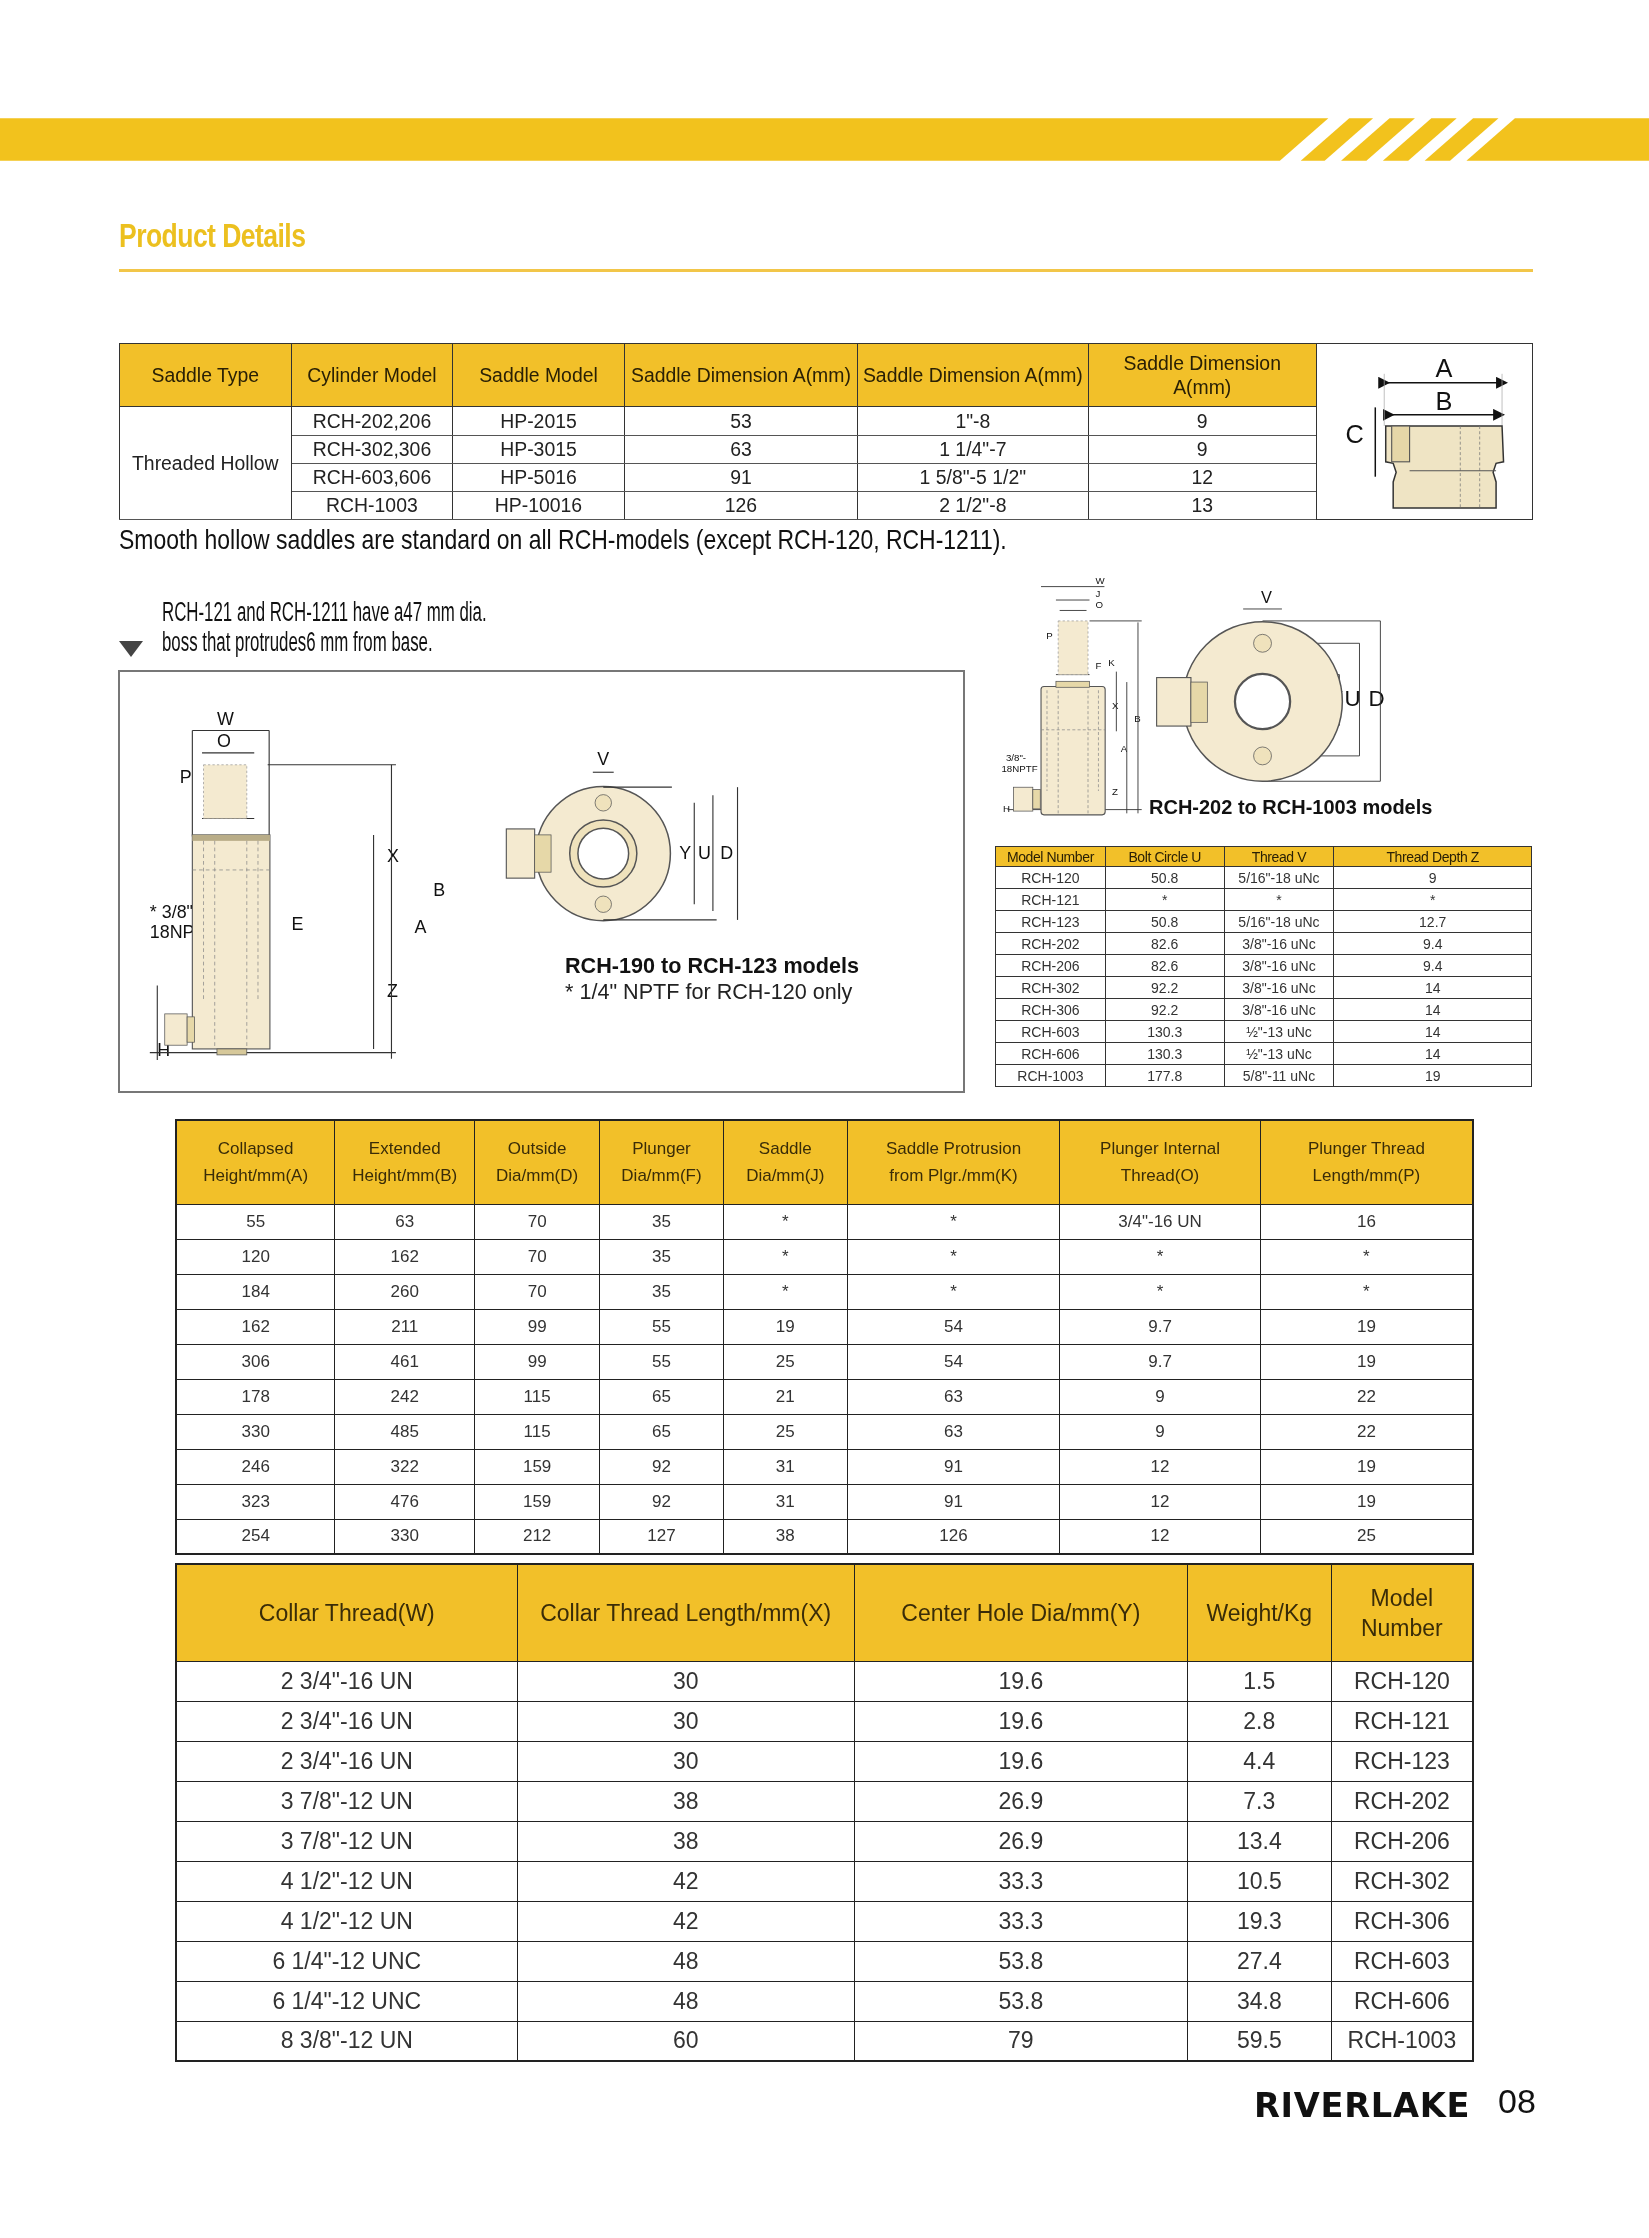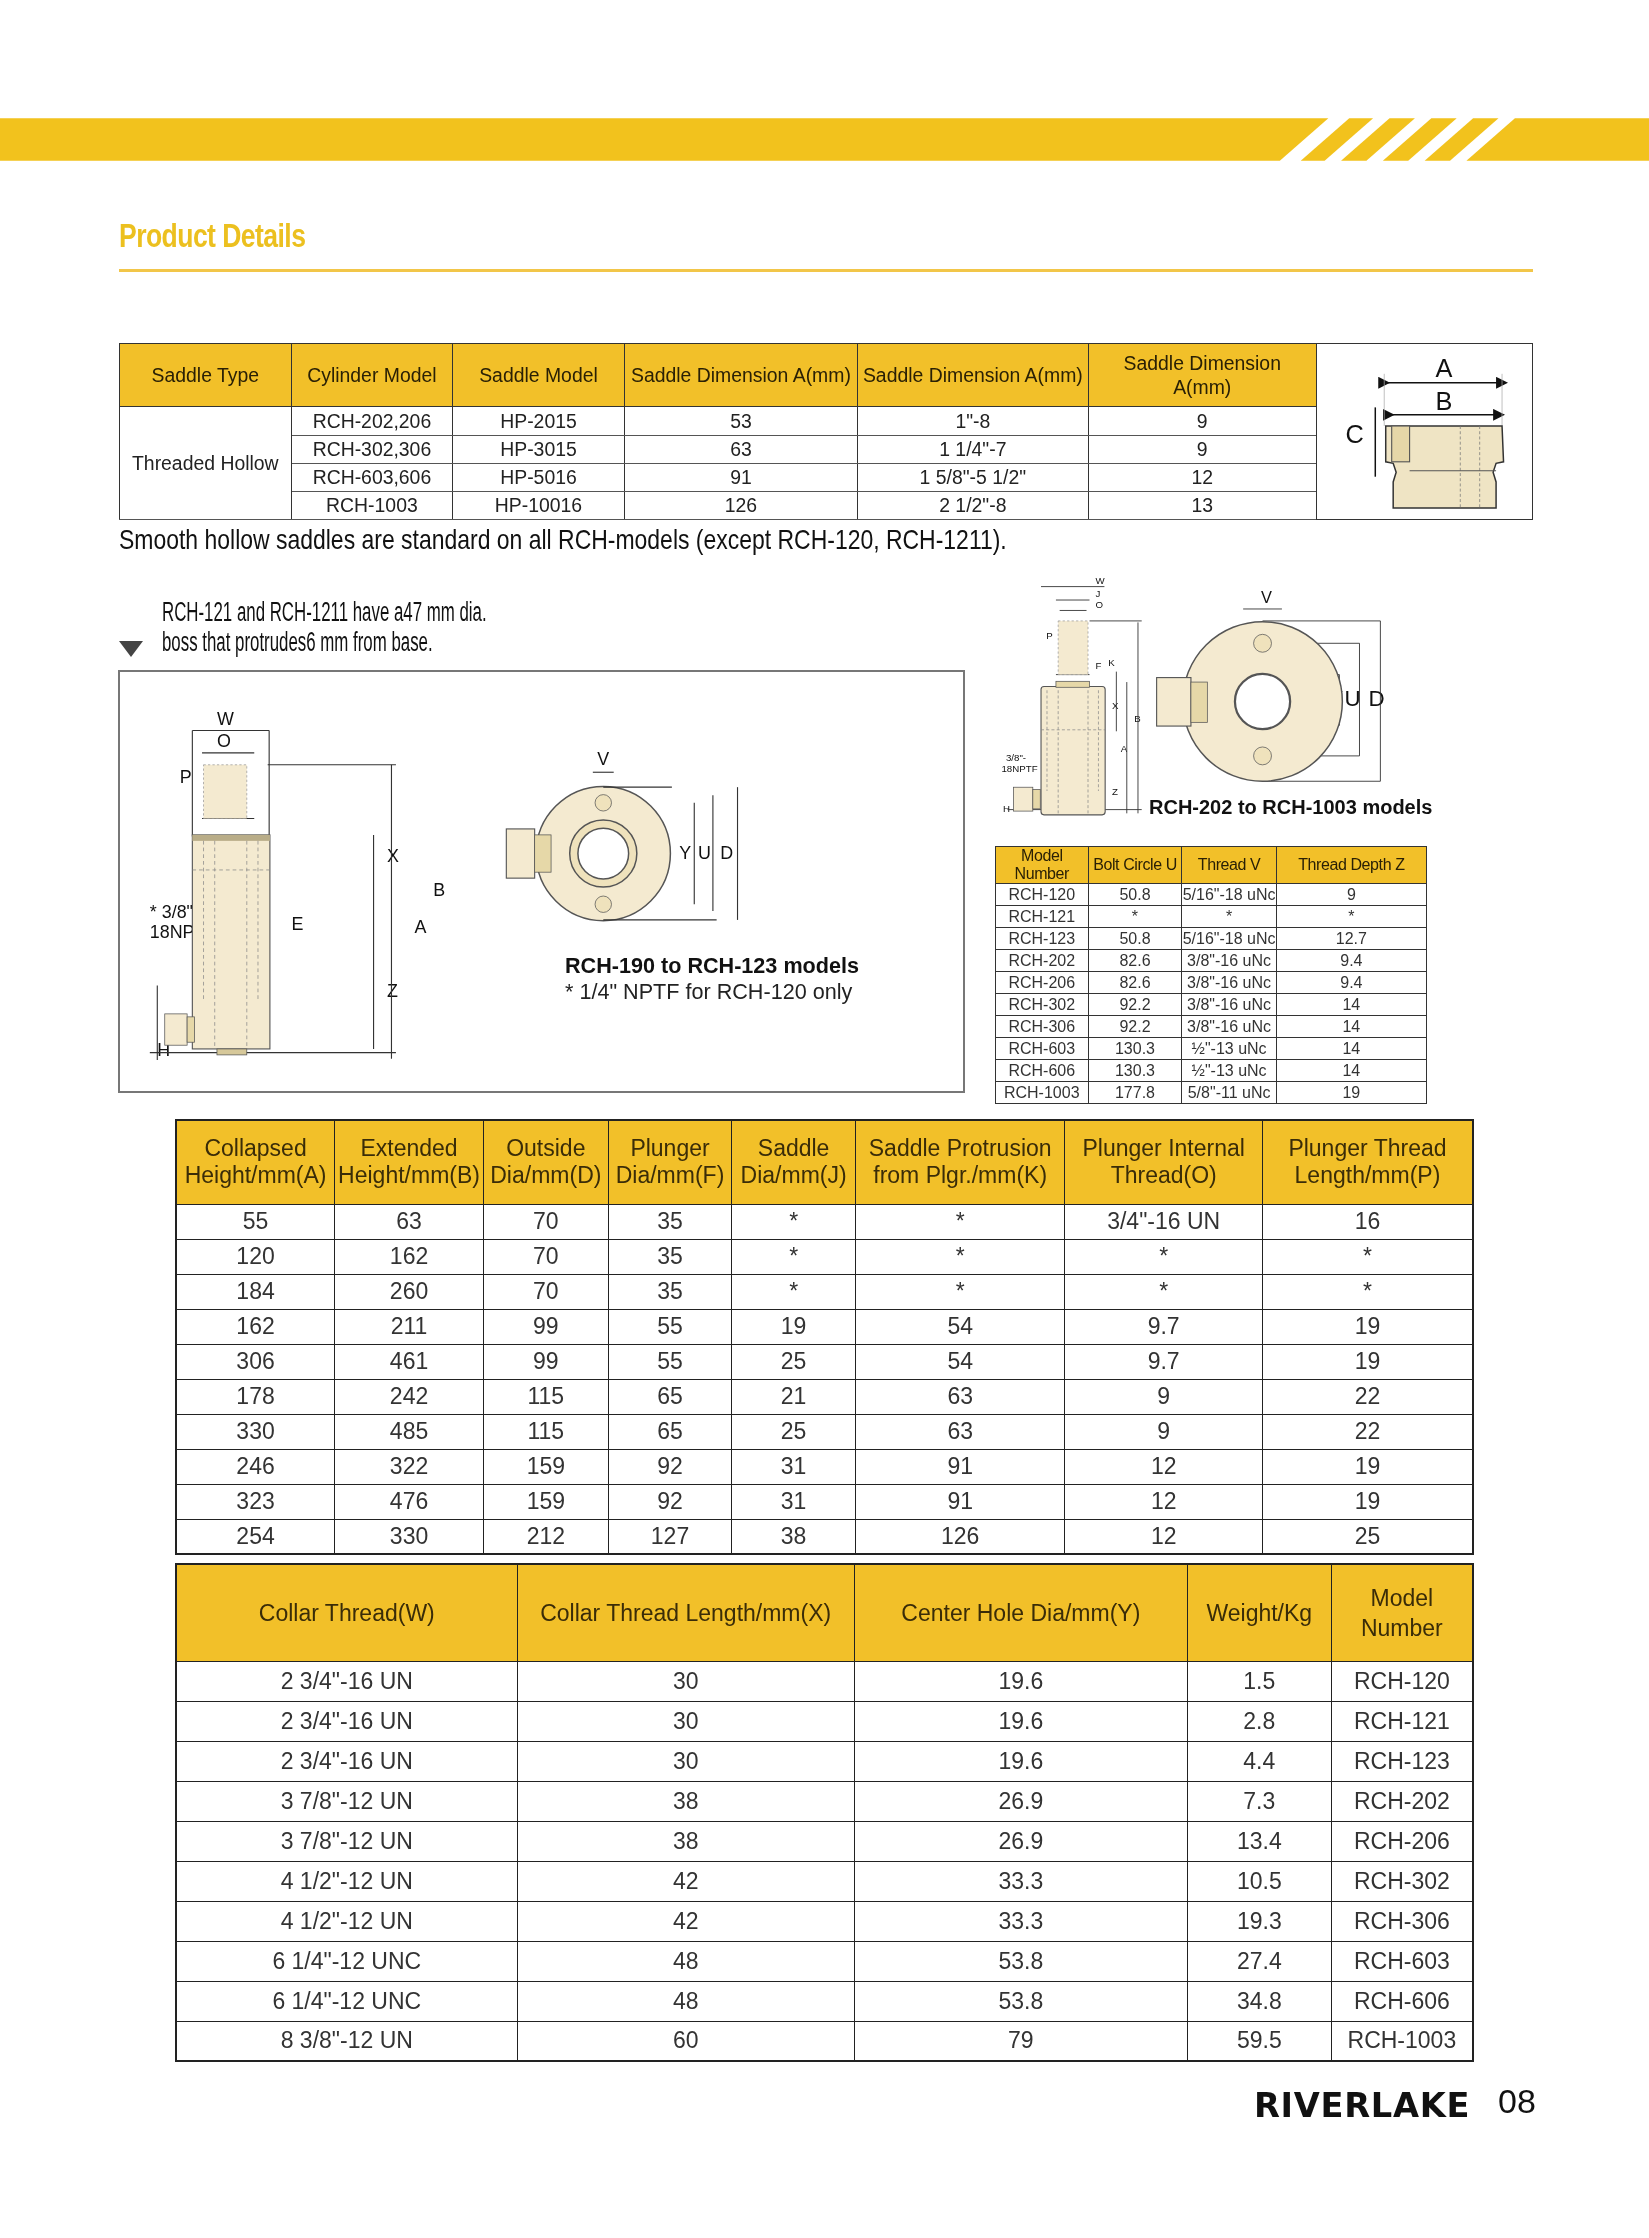--- a/index.html
+++ b/index.html
@@ -33,26 +33,26 @@
   .sub2 .tri { border-left: 12.7px solid transparent; border-right: 12.7px solid transparent; border-top: 16.4px solid #444; margin-top: 10.4px; margin-right: 19.4px; }
   .sub2 .txt { font-size: 27px; line-height: 30px; color: #111; white-space: nowrap; }
 
   .diagram-box { position: absolute; left: 118px; top: 670px; width: 847px; height: 423px; border: 2.2px solid #777; background: #fff; }
   .diagram-right { position: absolute; left: 1000px; top: 567px; width: 537px; height: 276px; }
 
   .caption-bold { position: absolute; font-weight: bold; font-size: 21.6px; color: #111; white-space: nowrap; }
   .caption-norm { position: absolute; font-size: 21.6px; color: #222; white-space: nowrap; }
 
   
-  .t-thread { left: 995px; top: 846px; width: 432px; font-size: 16px; border: 1.5px solid #333; padding-left: 15px; }
+  .t-thread { left: 995px; top: 846px; width: 537px; font-size: 14px; border: 1.5px solid #333; padding-left: 15px; }
   .t-thread th { background: #f2c029; border: 1.1px solid #333; height: 20px; color: #2a2005; letter-spacing: -0.4px; }
   .t-thread td { border: 1.1px solid #333; height: 22px; color: #333; }
 
   
-  .t-spec1 { left: 175px; top: 1119px; width: 1299px; font-size: 23px; border: 2.2px solid #222; }
+  .t-spec1 { left: 175px; top: 1119px; width: 1299px; font-size: 17px; border: 2.2px solid #222; }
   .t-spec1 th { background: #f2c029; border: 1.5px solid #222; height: 84px; line-height: 27px; color: #3a2c08; padding: 0 3px; }
   .t-spec1 td { border: 1.5px solid #222; height: 35px; color: #333; }
 
   
   .t-spec2 { left: 175px; top: 1563px; width: 1299px; font-size: 23px; border: 2.2px solid #222; }
   .t-spec2 th { background: #f2c029; border: 1.5px solid #222; height: 97px; line-height: 30px; color: #3a2c08; }
   .t-spec2 td { border: 1.5px solid #222; height: 40px; color: #333; }
 
   .footer-brand { position: absolute; left: 1256px; top: 2086px; font-weight: bold; font-size: 33px; font-family: "DejaVu Sans", sans-serif; color: #111; letter-spacing: 0.7px; transform: scaleX(1.02); }
   .footer-page { position: absolute; left: 1498px; top: 2082px; font-size: 34px; color: #111; }

